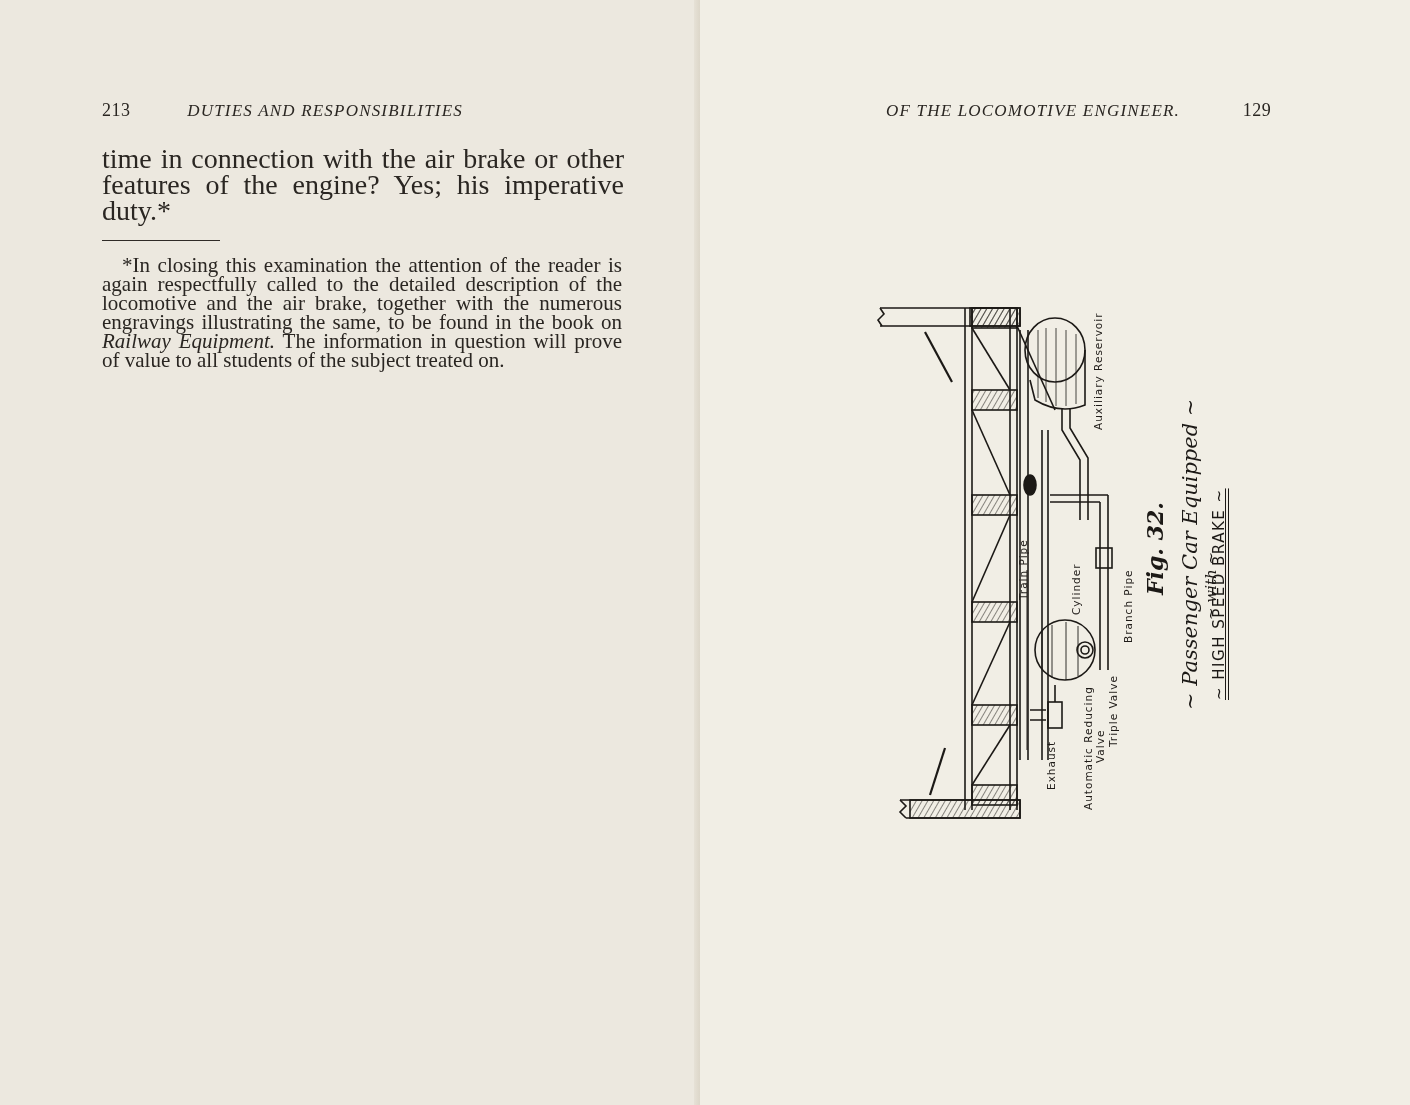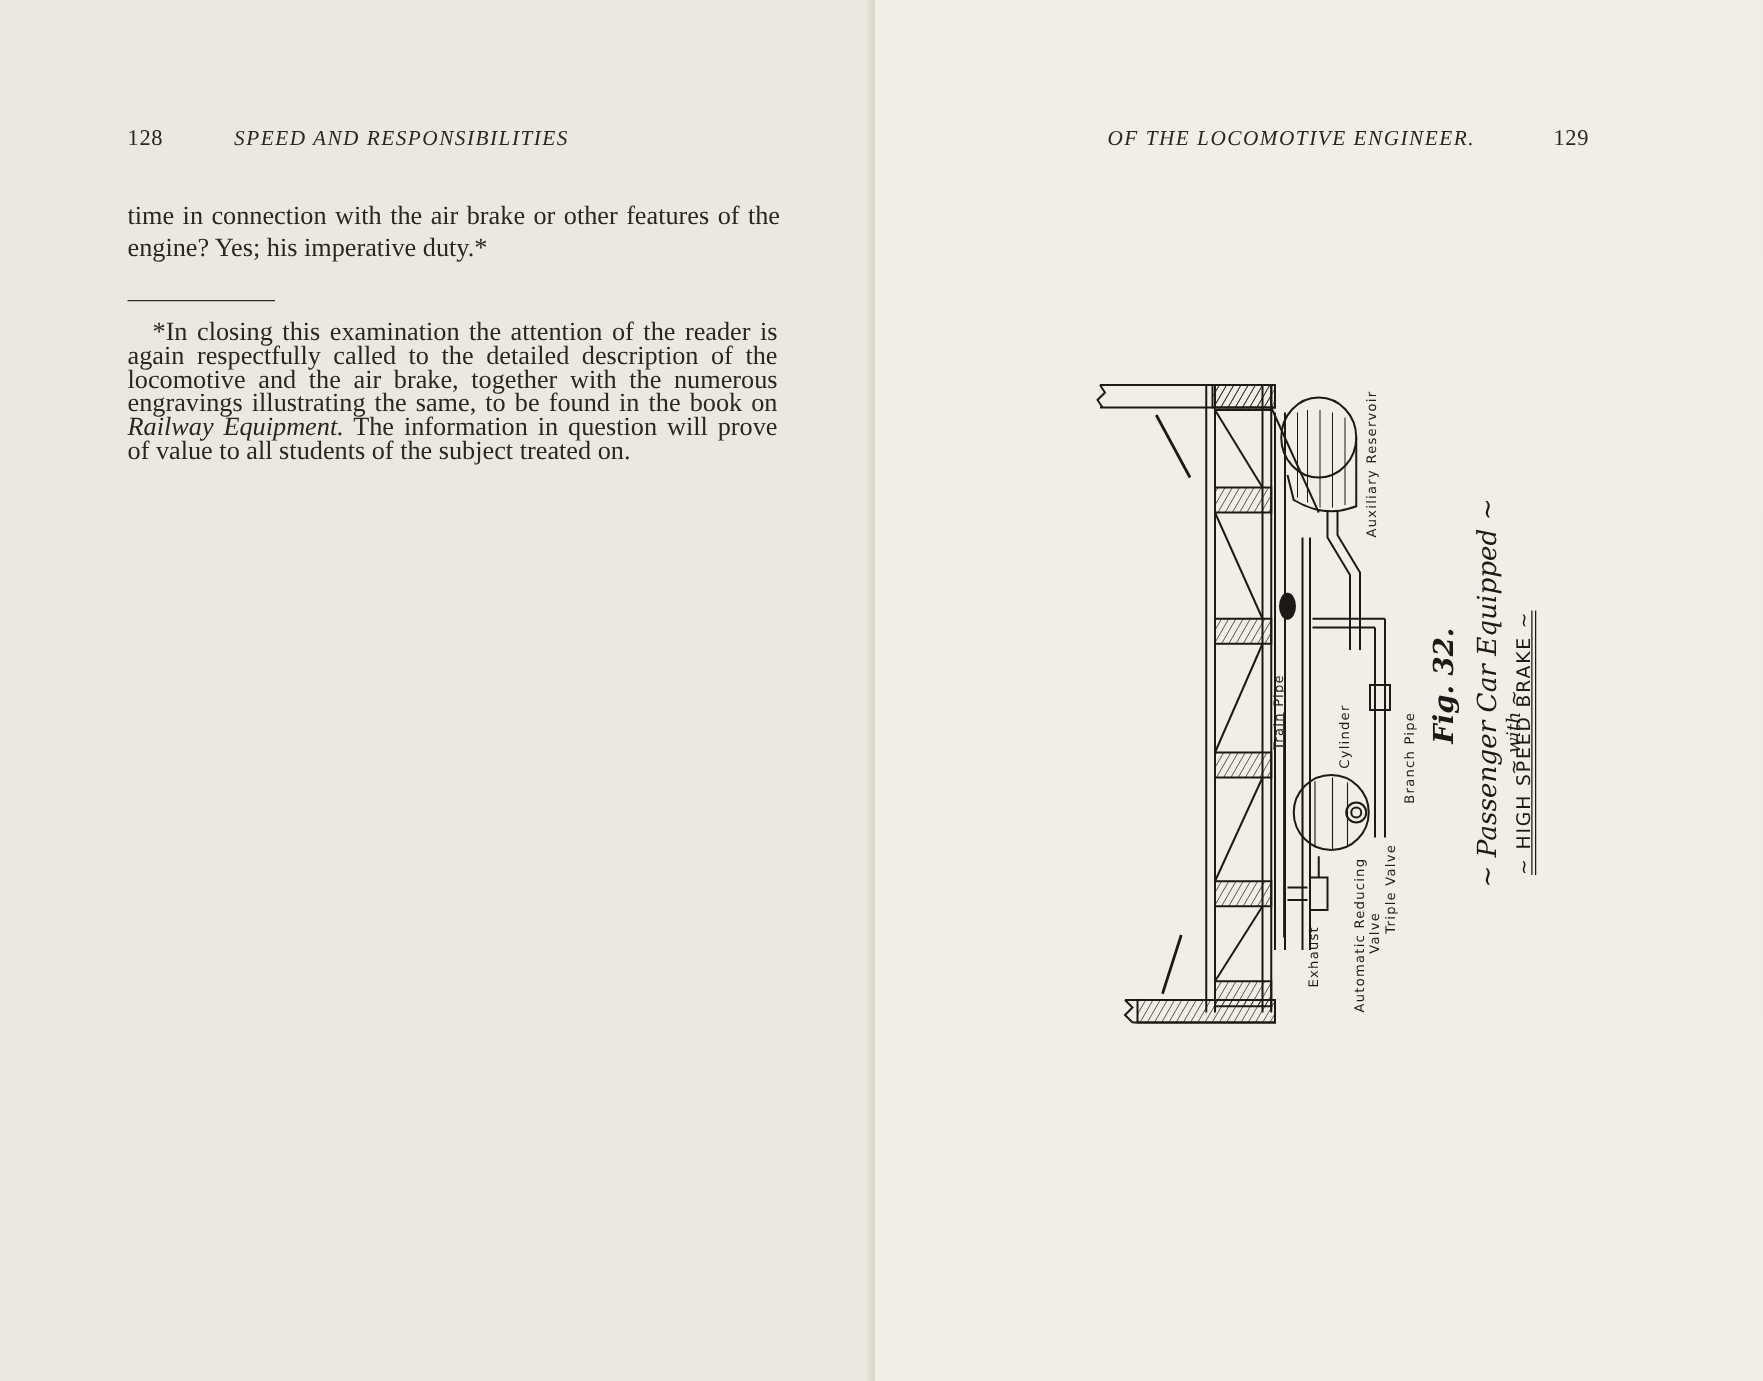--- a/index.html
+++ b/index.html
@@ -19,22 +19,22 @@
   }
   .stitch {
     position:absolute; width:3px; background:#cbbf9e; border-radius:2px; left:701px;
   }
   .running-head {
     position:absolute; top:100px; font-size:17px; letter-spacing:0.5px;
   }
   .folio { font-style:normal; font-size:18px; }
   .rh-title { font-style:italic; letter-spacing:1.2px; }
   .body-text {
-    position:absolute; left:102px; top:159px; width:522px;
-    font-size:21px; line-height:26px; text-align:justify;
+    position:absolute; left:102px; top:146px; width:522px;
+    font-size:28px; line-height:26px; text-align:justify;
   }
   .body-text p { margin:0; }
   .rule { position:absolute; left:102px; top:240px; width:118px; height:0; border-top:1.5px solid #2f2b27; }
   .footnote {
     position:absolute; left:102px; top:256px; width:520px;
     font-size:21px; line-height:19px; text-align:justify;
   }
   .footnote p { margin:0; text-indent:20px; }
   .figure { position:absolute; left:870px; top:290px; width:400px; height:540px; }
   .figure svg { position:absolute; left:0; top:0; }
@@ -48,22 +48,22 @@
     white-space:nowrap; font-family:"DejaVu Serif", serif; font-style:italic; color:#1c1916;
   }
 </style>
 </head>
 <body>
 
 <div class="spread">
 
   <div class="page page-left">
     <div class="running-head" style="left:102px;">
-      <span class="folio">128</span>
-      <span class="rh-title" style="margin-left:52px;">SPEED AND RESPONSIBILITIES</span>
+      <span class="folio">213</span>
+      <span class="rh-title" style="margin-left:52px;">DUTIES AND RESPONSIBILITIES</span>
     </div>
 
     <div class="body-text">
       <p>time in connection with the air brake or other features of the engine? Yes; his imperative duty.*</p>
     </div>
 
     <div class="rule"></div>
 
     <div class="footnote">
       <p><span>*In closing this examination the attention of the reader is again respectfully called to the detailed description of the locomotive and the air brake, together with the numerous engravings illustrating the same, to be found in the book on </span><i>Railway Equipment.</i><span> The information in question will prove of value to all students of the subject treated on.</span></p>

